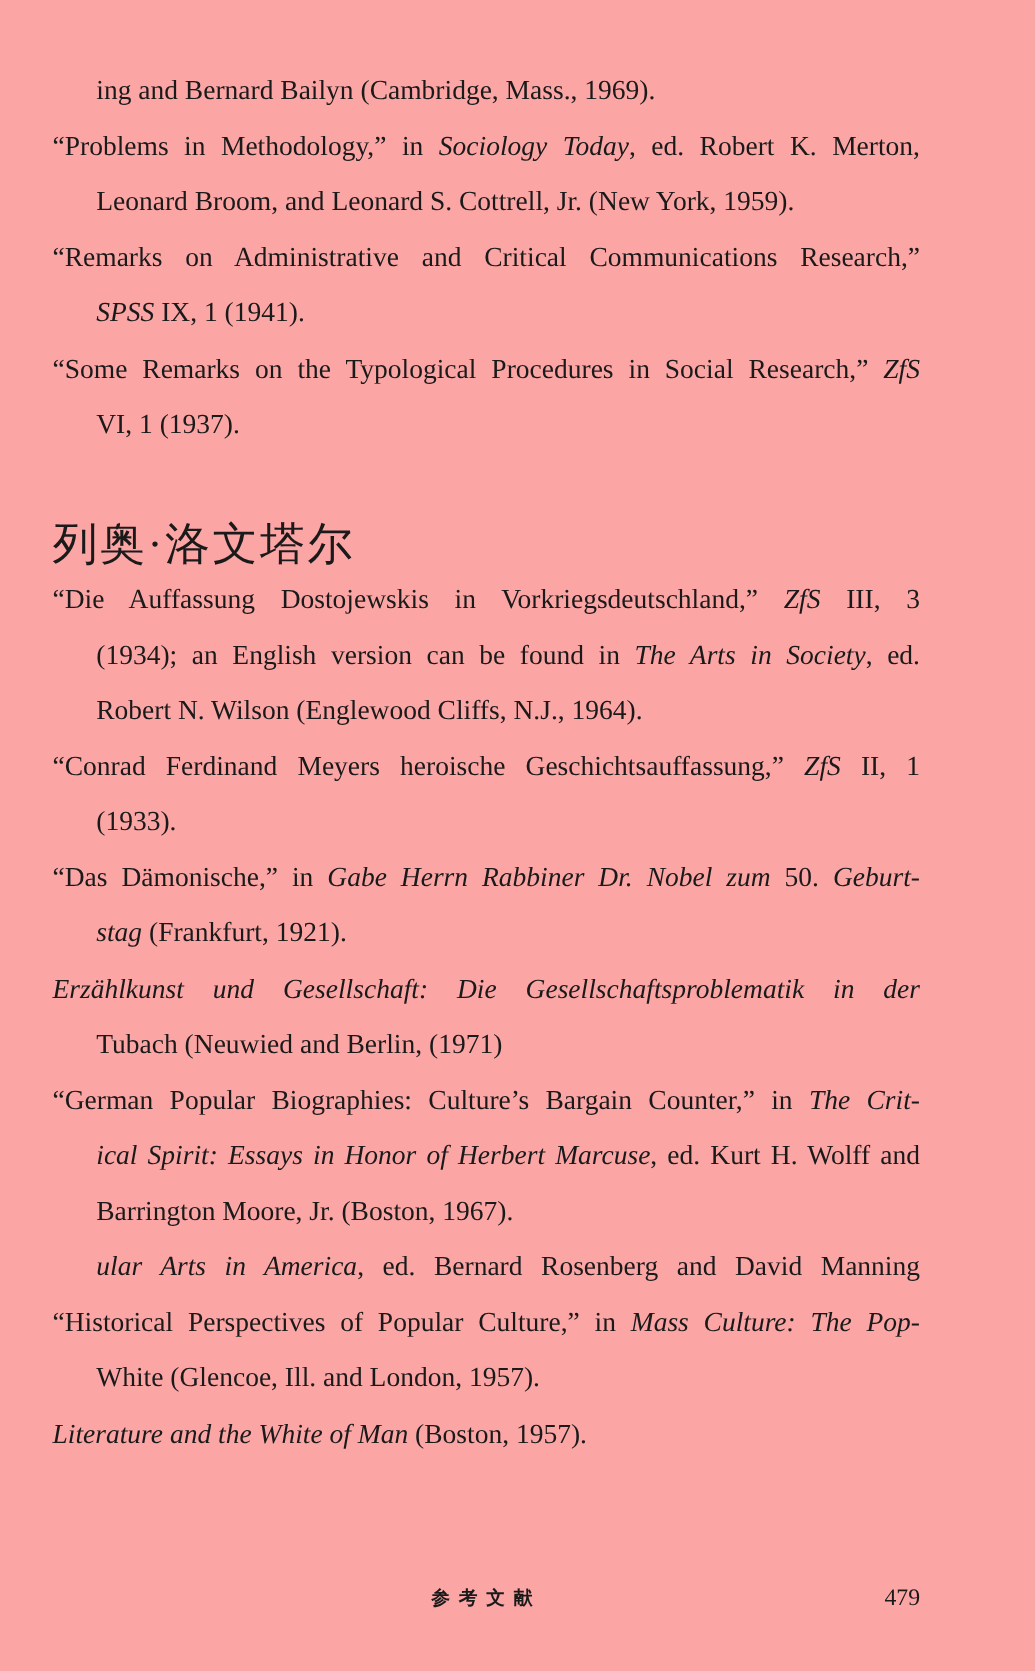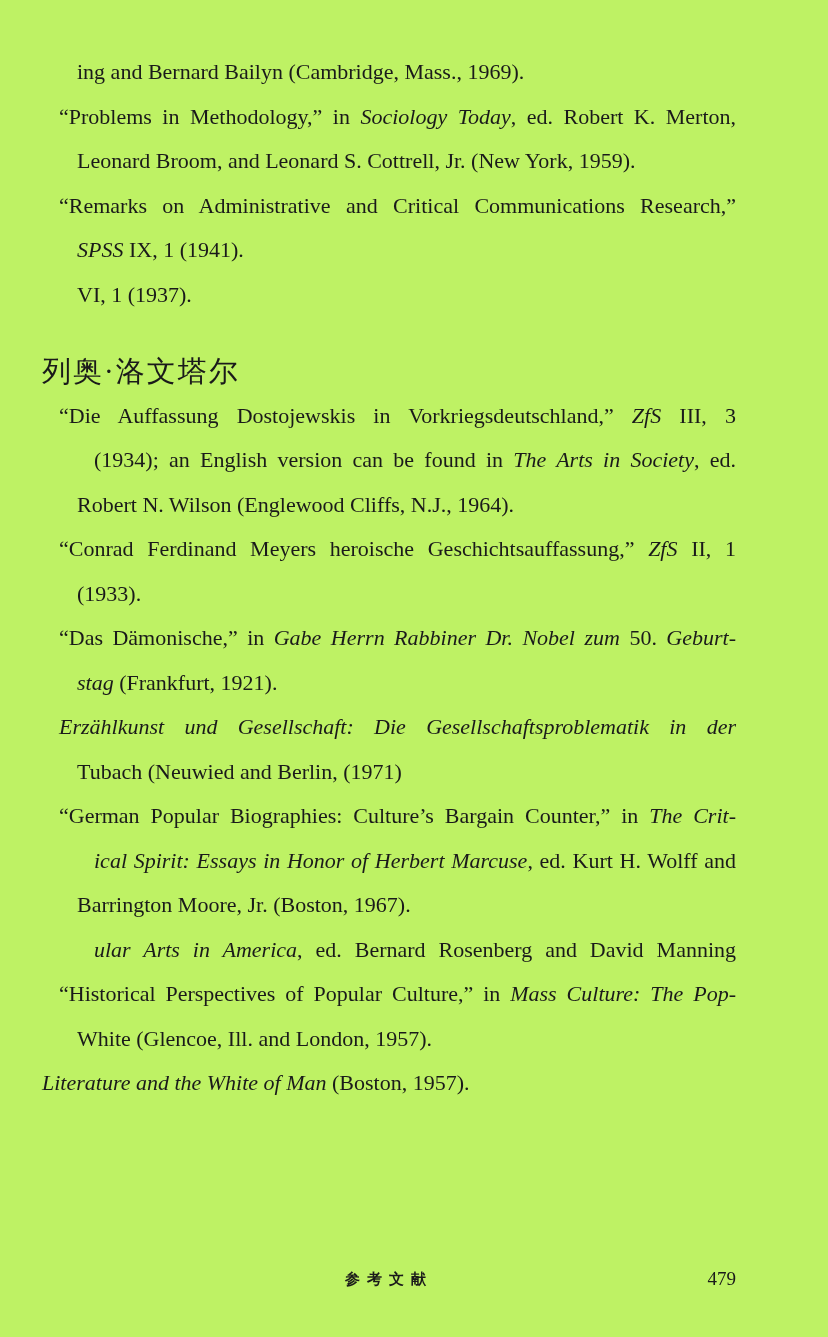--- a/index.html
+++ b/index.html
@@ -4,21 +4,21 @@
 <style>
   html, body {
     margin: 0;
     padding: 0;
     background: #ffffff;
   }
   .page {
     position: relative;
     width: 828px;
     height: 1337px;
-    background: #bef264;
+    background: #fca5a5;
     color: #1a1a1a;
     font-family: "Liberation Serif", serif;
     overflow: hidden;
   }
   .content {
     position: absolute;
     left: 42px;
     right: 92px;
     top: 50px;
   }
@@ -26,29 +26,28 @@
     font-size: 22px;
     line-height: 44.5px;
     white-space: normal;
   }
   .bib-line.indent {
     padding-left: 35px;
   }
   .bib-line.justify {
     text-align: justify;
     text-align-last: justify;
-    margin-left: 17px;
   }
   .italic {
     font-style: italic;
   }
   .section-heading {
-    font-size: 29px;
+    font-size: 36px;
     line-height: 44.5px;
-    margin-top: 32px;
+    margin-top: 51px;
     letter-spacing: 2px;
     font-weight: normal;
   }
   .footer {
     position: absolute;
     left: 42px;
     right: 92px;
     top: 1262px;
     height: 40px;
   }
@@ -72,20 +71,21 @@
 
 <div class="page">
   <div class="content">
 
     <div>
         <div class="bib-line indent"><span class="roman">ing and Bernard Bailyn (Cambridge, Mass., 1969).</span></div>
         <div class="bib-line justify"><span class="roman">“Problems in Methodology,” in </span><span class="italic">Sociology Today</span><span class="roman">, ed. Robert K. Merton,</span></div>
         <div class="bib-line indent"><span class="roman">Leonard Broom, and Leonard S. Cottrell, Jr. (New York, 1959).</span></div>
         <div class="bib-line justify"><span class="roman">“Remarks on Administrative and Critical Communications Research,”</span></div>
         <div class="bib-line indent"><span class="italic">SPSS</span><span class="roman"> IX, 1 (1941).</span></div>
+        <div class="bib-line justify"><span class="roman">“Some Remarks on the Typological Procedures in Social Research,” </span><span class="italic">ZfS</span></div>
         <div class="bib-line indent"><span class="roman">VI, 1 (1937).</span></div>
       </div>
 
     <div class="section-heading">列奥·洛文塔尔</div>
 
     <div>
         <div class="bib-line justify"><span class="roman">“Die Auffassung Dostojewskis in Vorkriegsdeutschland,” </span><span class="italic">ZfS</span><span class="roman"> III, 3</span></div>
         <div class="bib-line indent justify"><span class="roman">(1934); an English version can be found in </span><span class="italic">The Arts in Society</span><span class="roman">, ed.</span></div>
         <div class="bib-line indent"><span class="roman">Robert N. Wilson (Englewood Cliffs, N.J., 1964).</span></div>
         <div class="bib-line justify"><span class="roman">“Conrad Ferdinand Meyers heroische Geschichtsauffassung,” </span><span class="italic">ZfS</span><span class="roman"> II, 1</span></div>

